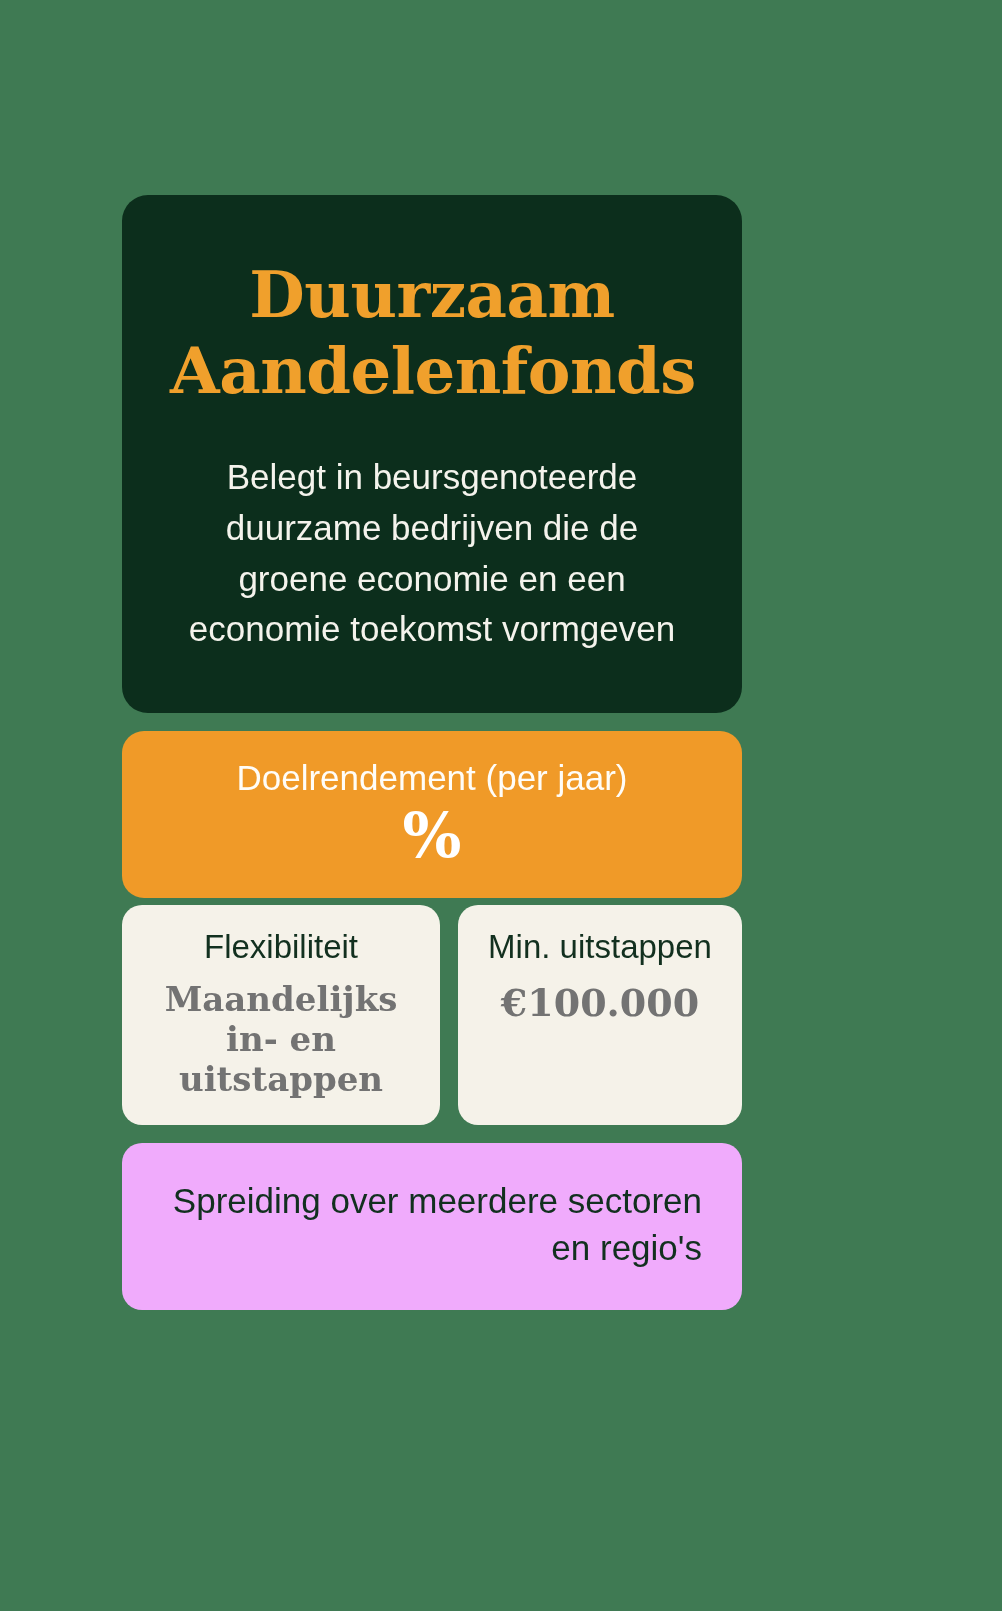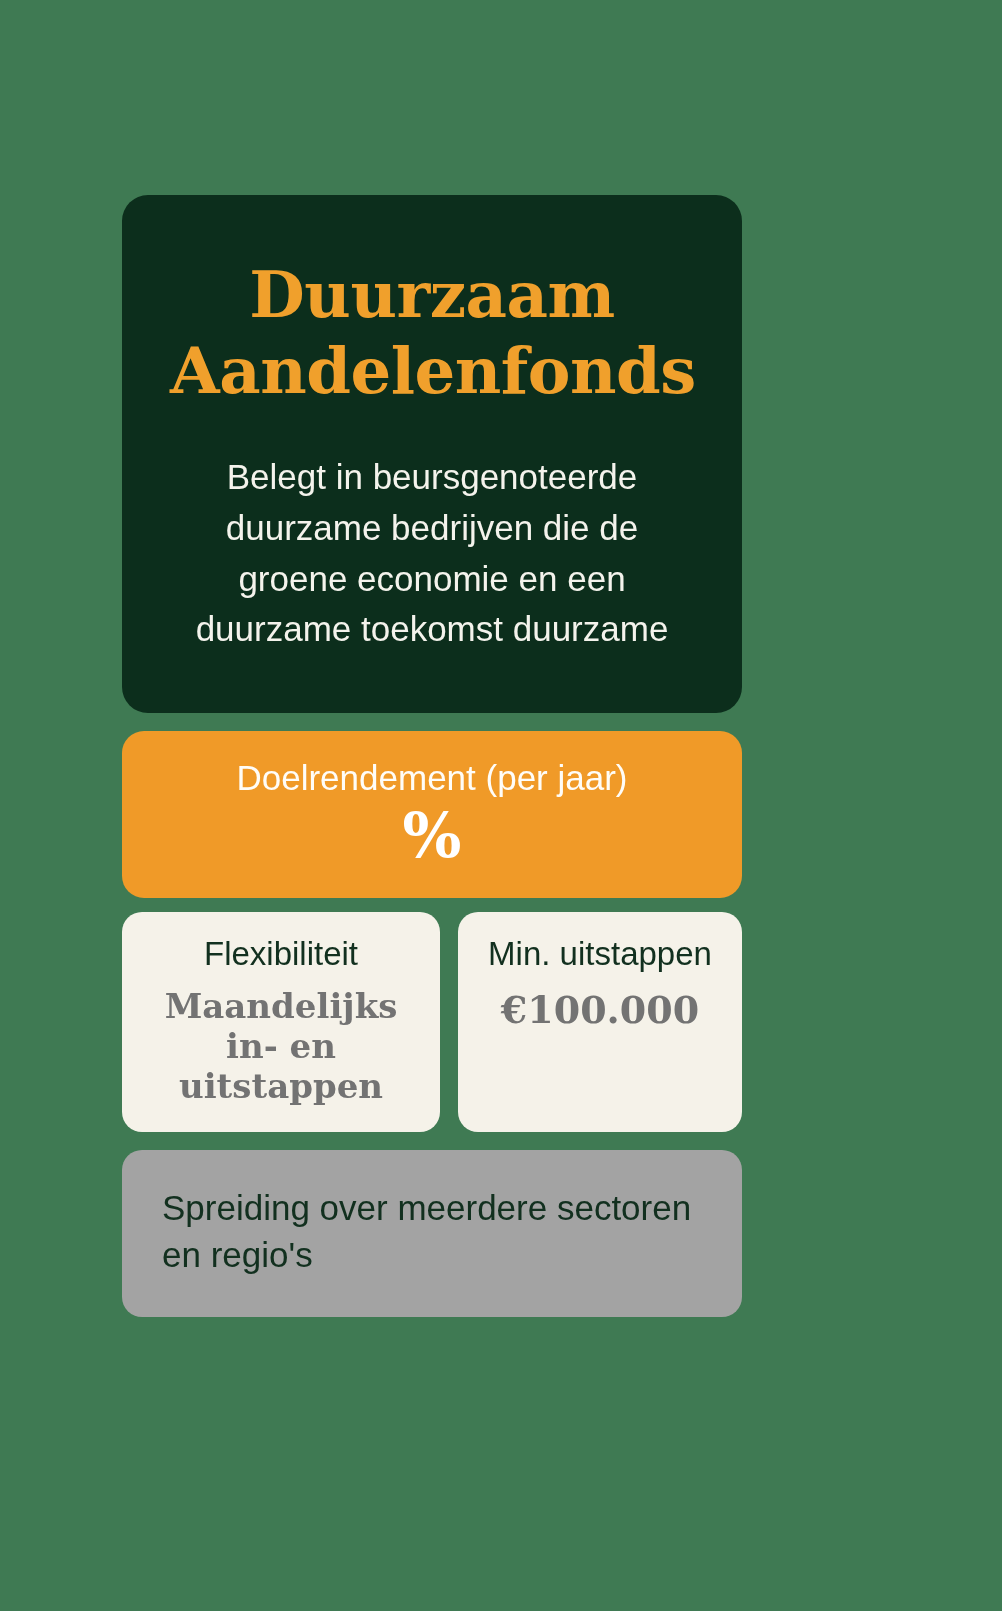--- a/index.html
+++ b/index.html
@@ -73,21 +73,21 @@
     justify-content: center;
     gap: 6px;
   }
   .highlight-value .unit {
     font-size: 62px;
     font-weight: 700;
   }
 
   
   .stat-row {
-    margin-top: 14px;
+    margin-top: 7px;
     display: flex;
     gap: 18px;
   }
   .stat-card {
     background: #f5f2e9;
     border-radius: 20px;
     box-sizing: border-box;
     text-align: center;
     padding: 22px 16px 26px 16px;
   }
@@ -106,44 +106,44 @@
     font-weight: 700;
     margin: 12px 0 0 0;
     line-height: 1.18;
   }
   .stat-card.left  .stat-value { font-size: 34px; }
   .stat-card.right .stat-value { font-size: 38px; margin-top: 14px; }
 
   
   .footer-card {
     margin-top: 18px;
-    background: #a3a3a3;
+    background: #f0abfc;
     border-radius: 20px;
     padding: 34px 40px 38px 40px;
     box-sizing: border-box;
-    text-align: left;
+    text-align: right;
   }
   .footer-text {
     color: #12301f;
     font-size: 35px;
     line-height: 1.35;
     margin: 0;
   }
 </style>
 </head>
 <body>
 
 <div class="card-stack">
 
   <section class="hero">
     <h1 class="hero-title">
       <span>Duurzaam</span><br>
       <span>Aandelenfonds</span>
     </h1>
-    <p class="hero-sub">Belegt in beursgenoteerde duurzame bedrijven die de groene economie en een duurzame toekomst duurzame</p>
+    <p class="hero-sub">Belegt in beursgenoteerde duurzame bedrijven die de groene economie en een economie toekomst vormgeven</p>
   </section>
 
   <section class="highlight">
     <p class="highlight-label">Doelrendement (per jaar)</p>
     <div class="highlight-value">
       <span class="unit">%</span>
     </div>
   </section>
 
   <div class="stat-row">

